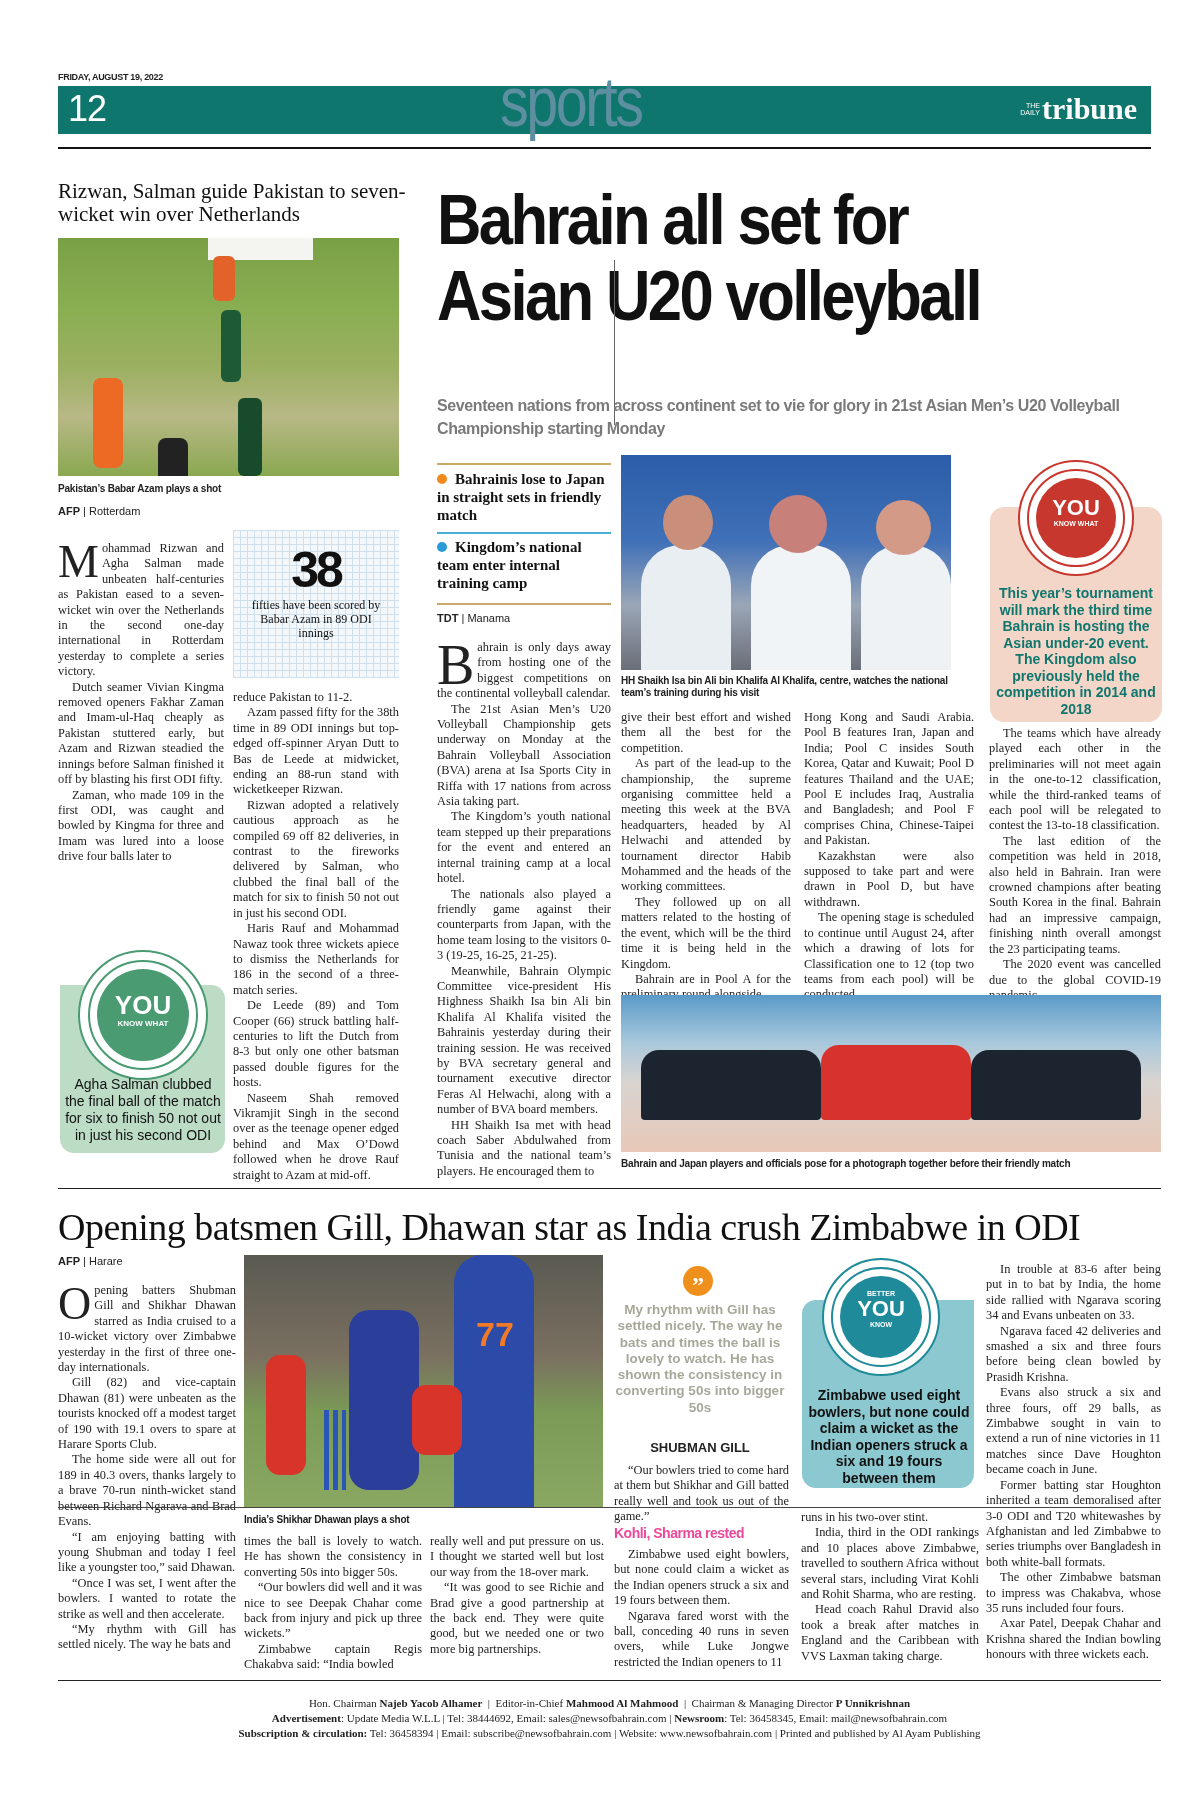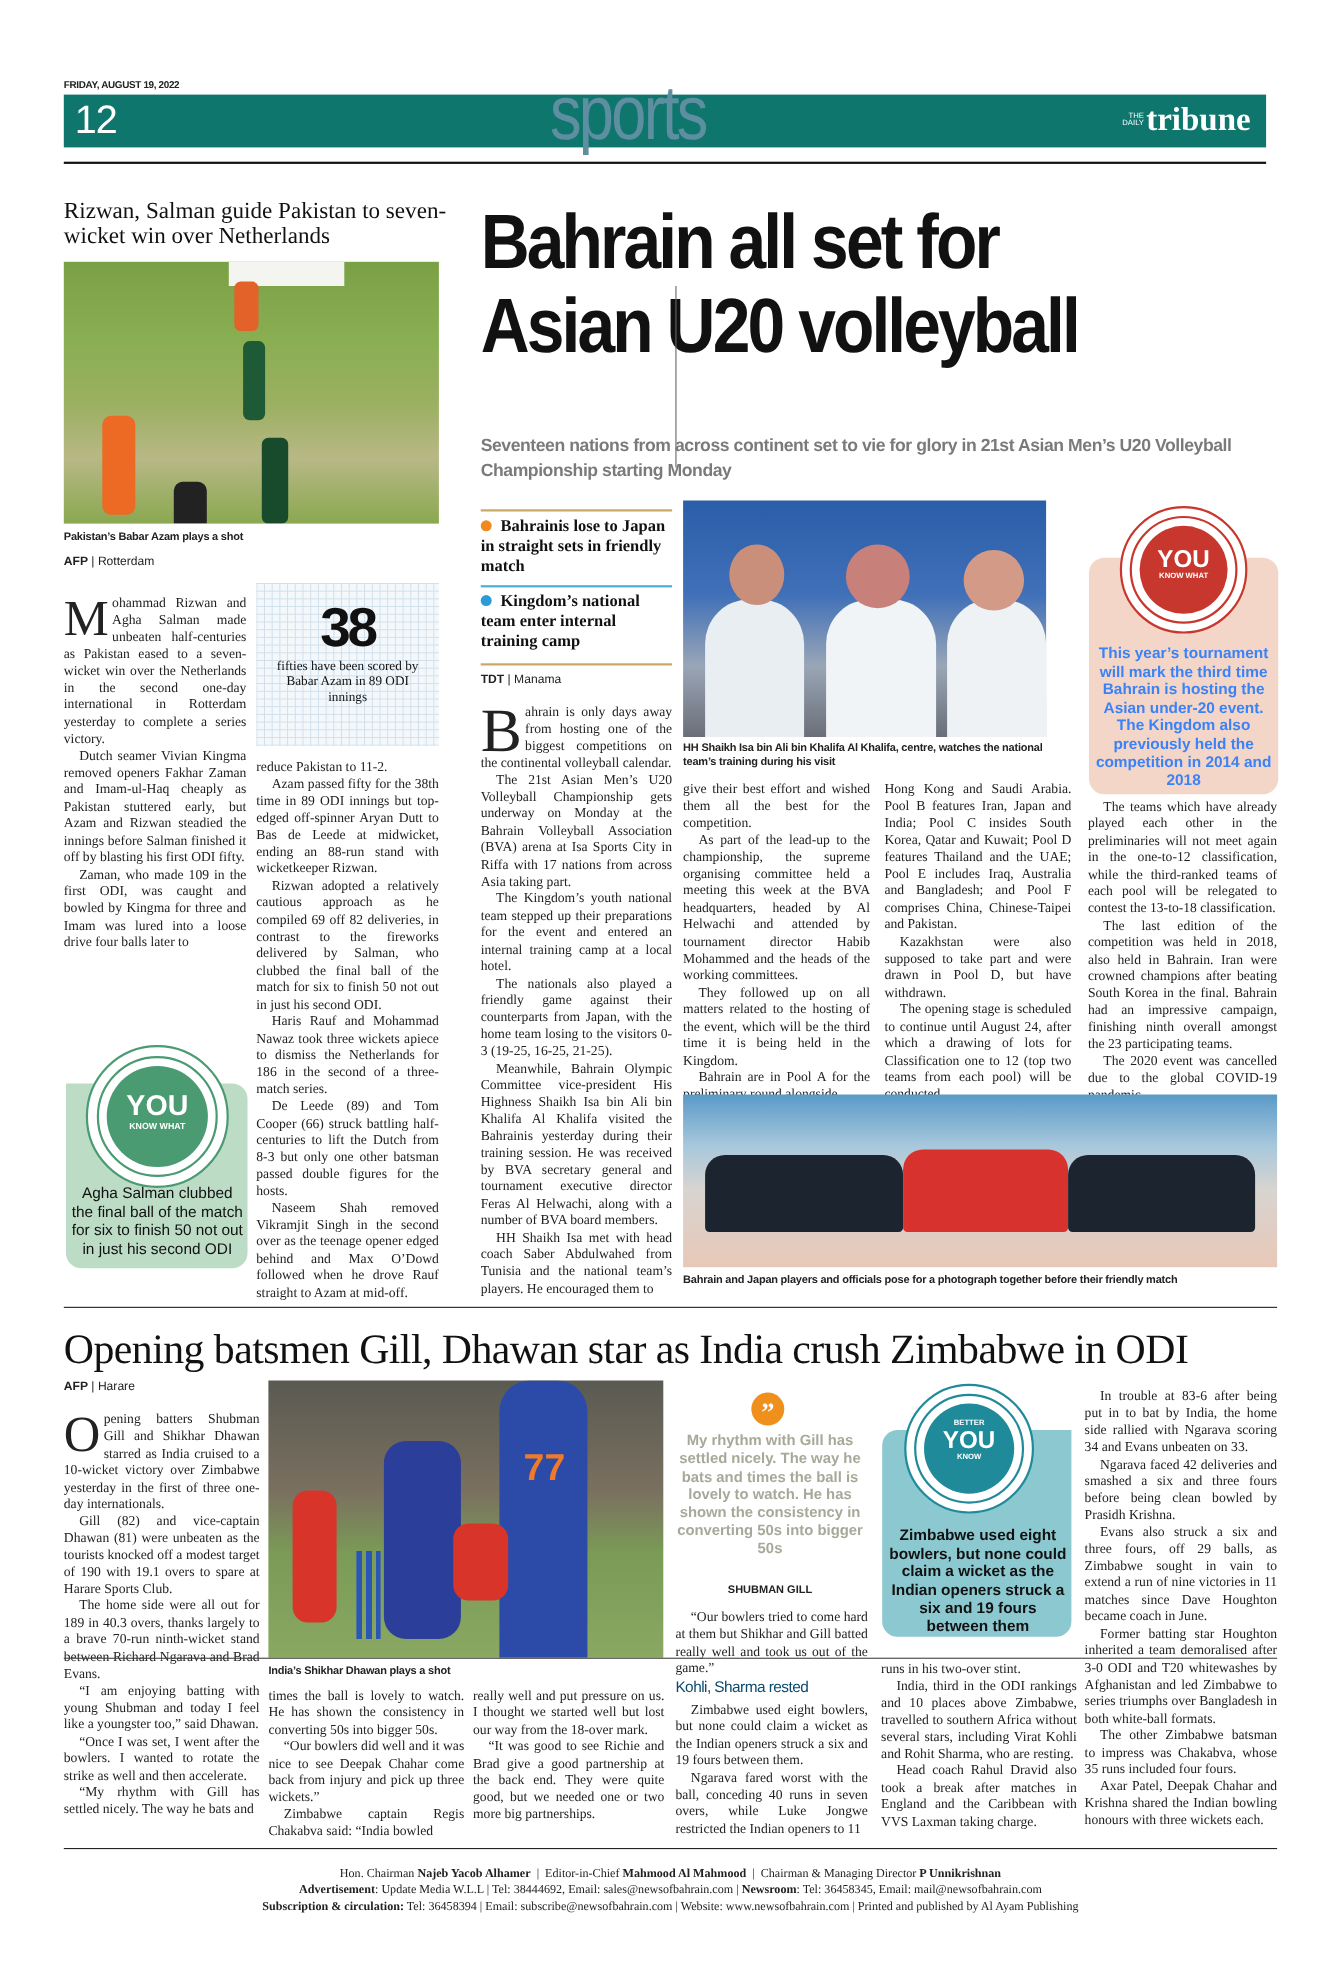--- a/index.html
+++ b/index.html
@@ -96,21 +96,21 @@
 </div>
 <div class="abs caption" style="left:621px;top:675px;width:330px;line-height:12px">HH Shaikh Isa bin Ali bin Khalifa Al Khalifa, centre, watches the national team’s training during his visit</div>
 
 <div class="abs" style="left:990px;top:507px;width:172px;height:215px;background:#f3d6c8;border-radius:14px"></div>
 <div class="abs" style="left:1018px;top:460px;width:116px;height:116px;border-radius:50%;border:2px solid #c8372d;background:#fff"></div>
 <div class="abs" style="left:1027px;top:469px;width:98px;height:98px;border-radius:50%;border:2px solid #c8372d"></div>
 <div class="abs" style="left:1036px;top:478px;width:80px;height:80px;border-radius:50%;background:#c8372d;text-align:center;color:#fff">
   <div class="sans" style="font-size:22px;font-weight:bold;margin-top:18px;line-height:24px">YOU</div>
   <div class="sans" style="font-size:7px;font-weight:bold">KNOW WHAT</div>
 </div>
-<div class="abs sans" style="left:993px;top:585px;width:166px;font-size:14px;line-height:16.5px;font-weight:bold;text-align:center;color:#3b82f6">This year’s tournament will mark the third time Bahrain is hosting the Asian under-20 event. The Kingdom also previously held the competition in 2014 and 2018</div>
+<div class="abs sans" style="left:993px;top:585px;width:166px;font-size:14px;line-height:16.5px;font-weight:bold;text-align:center;color:#0f766e">This year’s tournament will mark the third time Bahrain is hosting the Asian under-20 event. The Kingdom also previously held the competition in 2014 and 2018</div>
 
 <div class="abs body-text" style="left:437px;top:640px;width:174px">
   <p class="noind"><span class="dropcap" style="font-size:56px;line-height:46px">B</span><span>ahrain is only days away from hosting one of the biggest competitions on the continental volleyball calendar.</span></p>
   <p>The 21st Asian Men’s U20 Volleyball Championship gets underway on Monday at the Bahrain Volleyball Association (BVA) arena at Isa Sports City in Riffa with 17 nations from across Asia taking part.</p>
   <p>The Kingdom’s youth national team stepped up their preparations for the event and entered an internal training camp at a local hotel.</p>
   <p>The nationals also played a friendly game against their counterparts from Japan, with the home team losing to the visitors 0-3 (19-25, 16-25, 21-25).</p>
   <p>Meanwhile, Bahrain Olympic Committee vice-president His Highness Shaikh Isa bin Ali bin Khalifa Al Khalifa visited the Bahrainis yesterday during their training session. He was received by BVA secretary general and tournament executive director Feras Al Helwachi, along with a number of BVA board members.</p>
   <p>HH Shaikh Isa met with head coach Saber Abdulwahed from Tunisia and the national team’s players. He encouraged them to</p>
 </div>
 <div class="abs body-text" style="left:621px;top:710px;width:170px">
@@ -165,25 +165,25 @@
   <p>“Our bowlers did well and it was nice to see Deepak Chahar come back from injury and pick up three wickets.”</p>
   <p>Zimbabwe captain Regis Chakabva said: “India bowled</p>
 </div>
 <div class="abs body-text" style="left:430px;top:1534px;width:174px">
   <p class="noind">really well and put pressure on us. I thought we started well but lost our way from the 18-over mark.</p>
   <p>“It was good to see Richie and Brad give a good partnership at the back end. They were quite good, but we needed one or two more big partnerships.</p>
 </div>
 
 <div class="abs" style="left:683px;top:1266px;width:30px;height:30px;border-radius:50%;background:#f0901c;color:#fff;text-align:center;font:bold 24px/38px 'Liberation Serif',serif">”</div>
 <div class="abs sans" style="left:615px;top:1302px;width:170px;font-size:13.5px;line-height:16.3px;font-weight:bold;text-align:center;color:#a8a89a">My rhythm with Gill has settled nicely. The way he bats and times the ball is lovely to watch. He has shown the consistency in converting 50s into bigger 50s</div>
-<div class="abs sans" style="left:615px;top:1440px;width:170px;font-size:10px;font-weight:bold;text-align:center;color:#222">SHUBMAN GILL</div>
+<div class="abs sans" style="left:615px;top:1440px;width:170px;font-size:13px;font-weight:bold;text-align:center;color:#222">SHUBMAN GILL</div>
 <div class="abs body-text" style="left:614px;top:1463px;width:175px">
   <p>“Our bowlers tried to come hard at them but Shikhar and Gill batted really well and took us out of the game.”</p>
 </div>
-<div class="abs sans" style="left:614px;top:1525px;font-size:14px;font-weight:normal;color:#0c4a6e;letter-spacing:-0.5px">Kohli, Sharma rested</div>
+<div class="abs sans" style="left:614px;top:1525px;font-size:14px;font-weight:bold;color:#ec4899;letter-spacing:-0.5px">Kohli, Sharma rested</div>
 <div class="abs body-text" style="left:614px;top:1547px;width:175px">
   <p>Zimbabwe used eight bowlers, but none could claim a wicket as the Indian openers struck a six and 19 fours between them.</p>
   <p>Ngarava fared worst with the ball, conceding 40 runs in seven overs, while Luke Jongwe restricted the Indian openers to 11</p>
 </div>
 
 <div class="abs" style="left:802px;top:1300px;width:172px;height:188px;background:#8cc8d0;border-radius:14px;border-top-right-radius:0"></div>
 <div class="abs" style="left:822px;top:1258px;width:118px;height:118px;border-radius:50%;border:2px solid #1f8a9a;background:#fff"></div>
 <div class="abs" style="left:831px;top:1267px;width:100px;height:100px;border-radius:50%;border:2px solid #1f8a9a"></div>
 <div class="abs" style="left:840px;top:1276px;width:82px;height:82px;border-radius:50%;background:#1f8a9a;text-align:center;color:#fff">
   <div class="sans" style="font-size:7px;font-weight:bold;margin-top:14px">BETTER</div>

